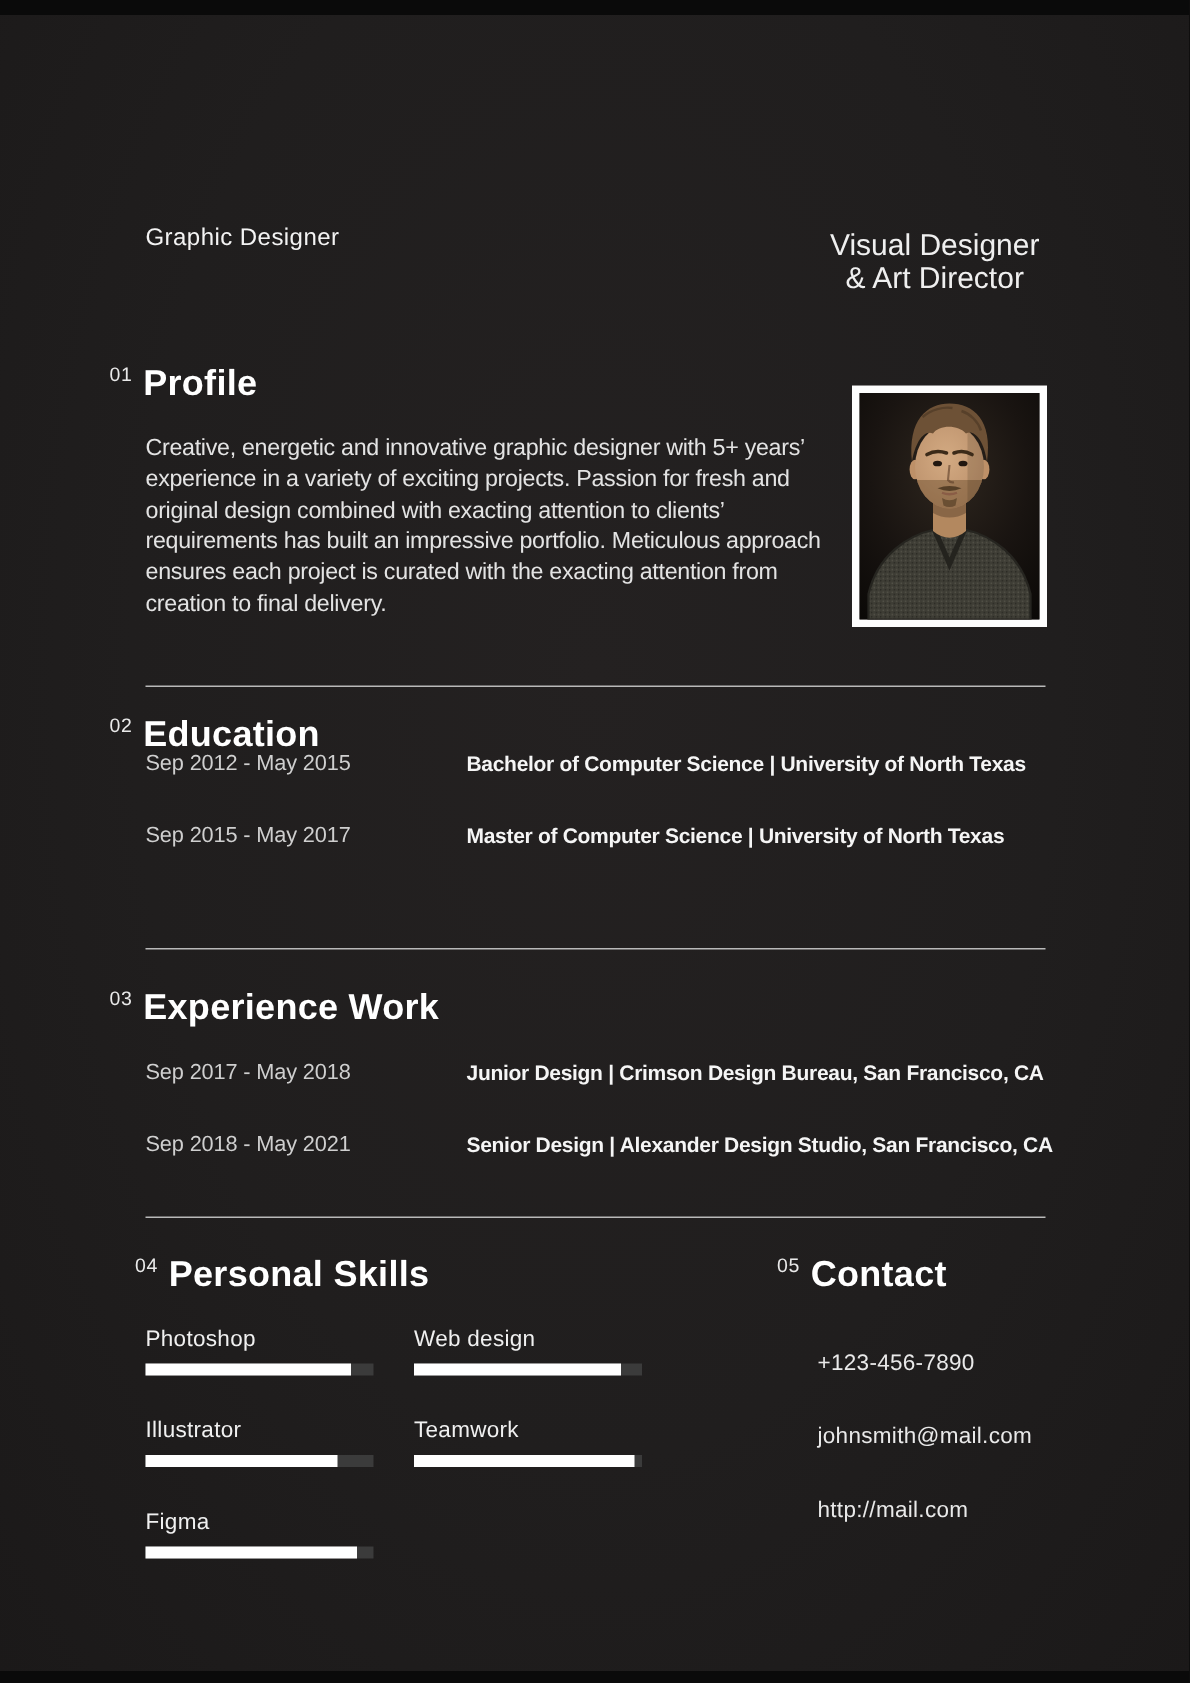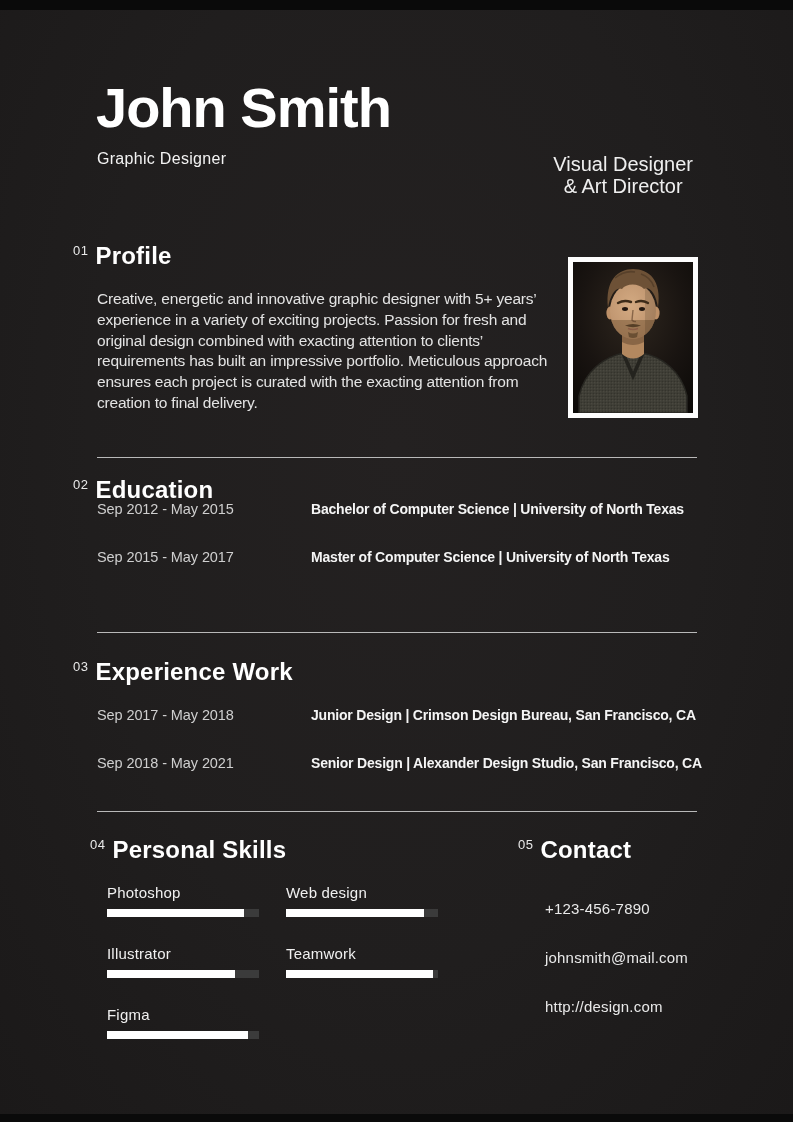--- a/index.html
+++ b/index.html
@@ -40,38 +40,37 @@
   .sec-head.contact{left:518px;top:836px;}
 
   .rows{position:absolute;left:97px;width:606px;}
   .rows.edu{top:499px;}
   .rows.exp{top:705px;}
   .row{display:flex;line-height:20px;white-space:nowrap;}
   .row + .row{margin-top:28px;}
   .row .period{flex:0 0 152px;font-size:14.5px;color:#cfcfcf;letter-spacing:-.1px;}
   .row .detail{margin-left:18px;font-size:14px;font-weight:700;color:#f5f5f5;letter-spacing:-.2px;padding-left:44px;}
 
-  .skills-grid{position:absolute;left:107px;top:883px;display:grid;
+  .skills-grid{position:absolute;left:97px;top:883px;display:grid;
     grid-template-rows:repeat(3,auto);grid-auto-flow:column;column-gap:58px;row-gap:17px;gap:27px;}
   .skill{width:152px;}
   .skill-label{font-size:15px;line-height:20px;color:#f0f0f0;letter-spacing:.2px;}
   .skill-bar{margin-top:6px;width:152px;height:8px;background:#3b3b3b;}
   .skill-fill{height:8px;background:#ffffff;}
 
   .contact-list{position:absolute;left:545px;top:899px;}
   .contact-item{font-size:15px;line-height:20px;color:#e9e9e9;letter-spacing:.2px;margin-bottom:29px;white-space:nowrap;}
 </style>
 </head>
 <body>
 
 <div class="page">
   <div class="frame-bar top"></div>
   <div class="frame-bar bottom"></div>
 
-  <h1 class="name">John Smith</h1>
   <div class="job-title">Graphic Designer</div>
   <div class="subtitle">
     <div>Visual Designer</div>
     <div>&amp; Art Director</div>
   </div>
 
   <div class="sec-head profile">
     <span class="sec-num">01</span><span class="sec-title">Profile</span>
   </div>
   <div class="profile-text">Creative, energetic and innovative graphic designer with 5+ years’ experience in a variety of exciting projects. Passion for fresh and original design combined with exacting attention to clients’ requirements has built an impressive portfolio. Meticulous approach ensures each project is curated with the exacting attention from creation to final delivery.</div>
@@ -202,15 +201,15 @@
       </div>
     </div>
   </div>
 
   <div class="sec-head contact">
     <span class="sec-num">05</span><span class="sec-title">Contact</span>
   </div>
   <div class="contact-list">
     <div class="contact-item">+123-456-7890</div>
     <div class="contact-item">johnsmith@mail.com</div>
-    <div class="contact-item">http://design.com</div>
+    <div class="contact-item">http://mail.com</div>
   </div>
 </div>
 
 </body></html>

